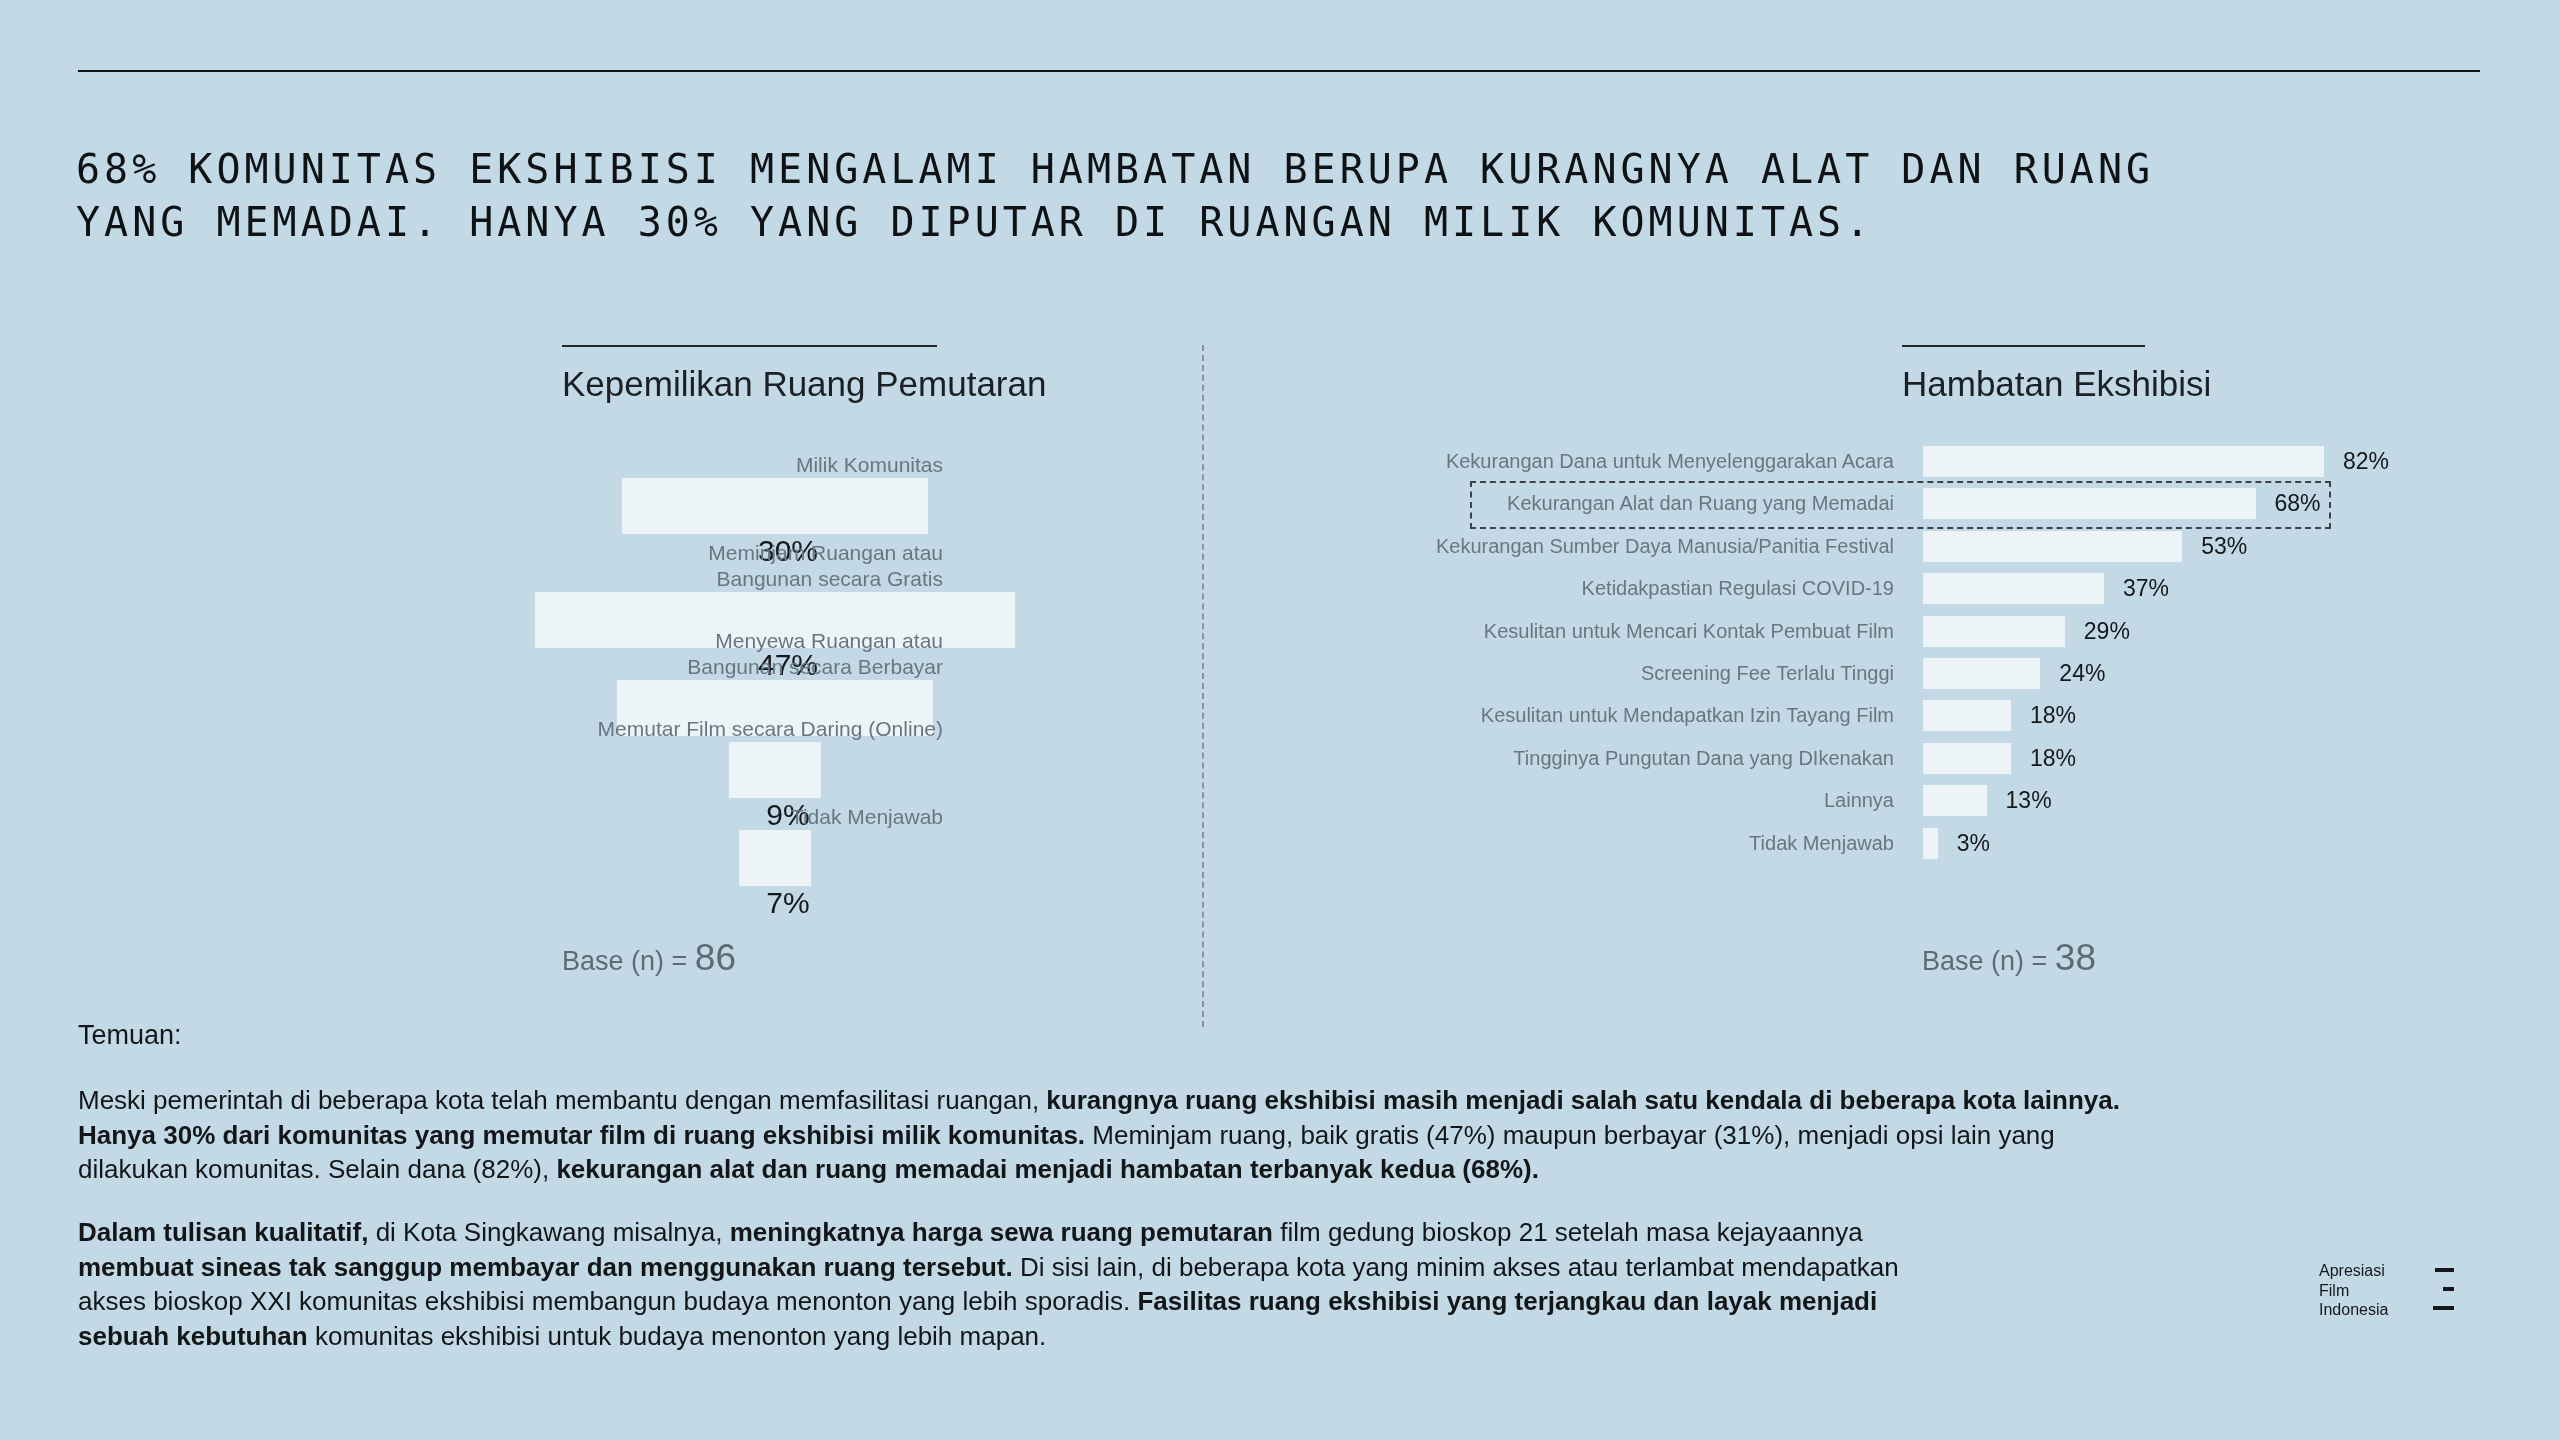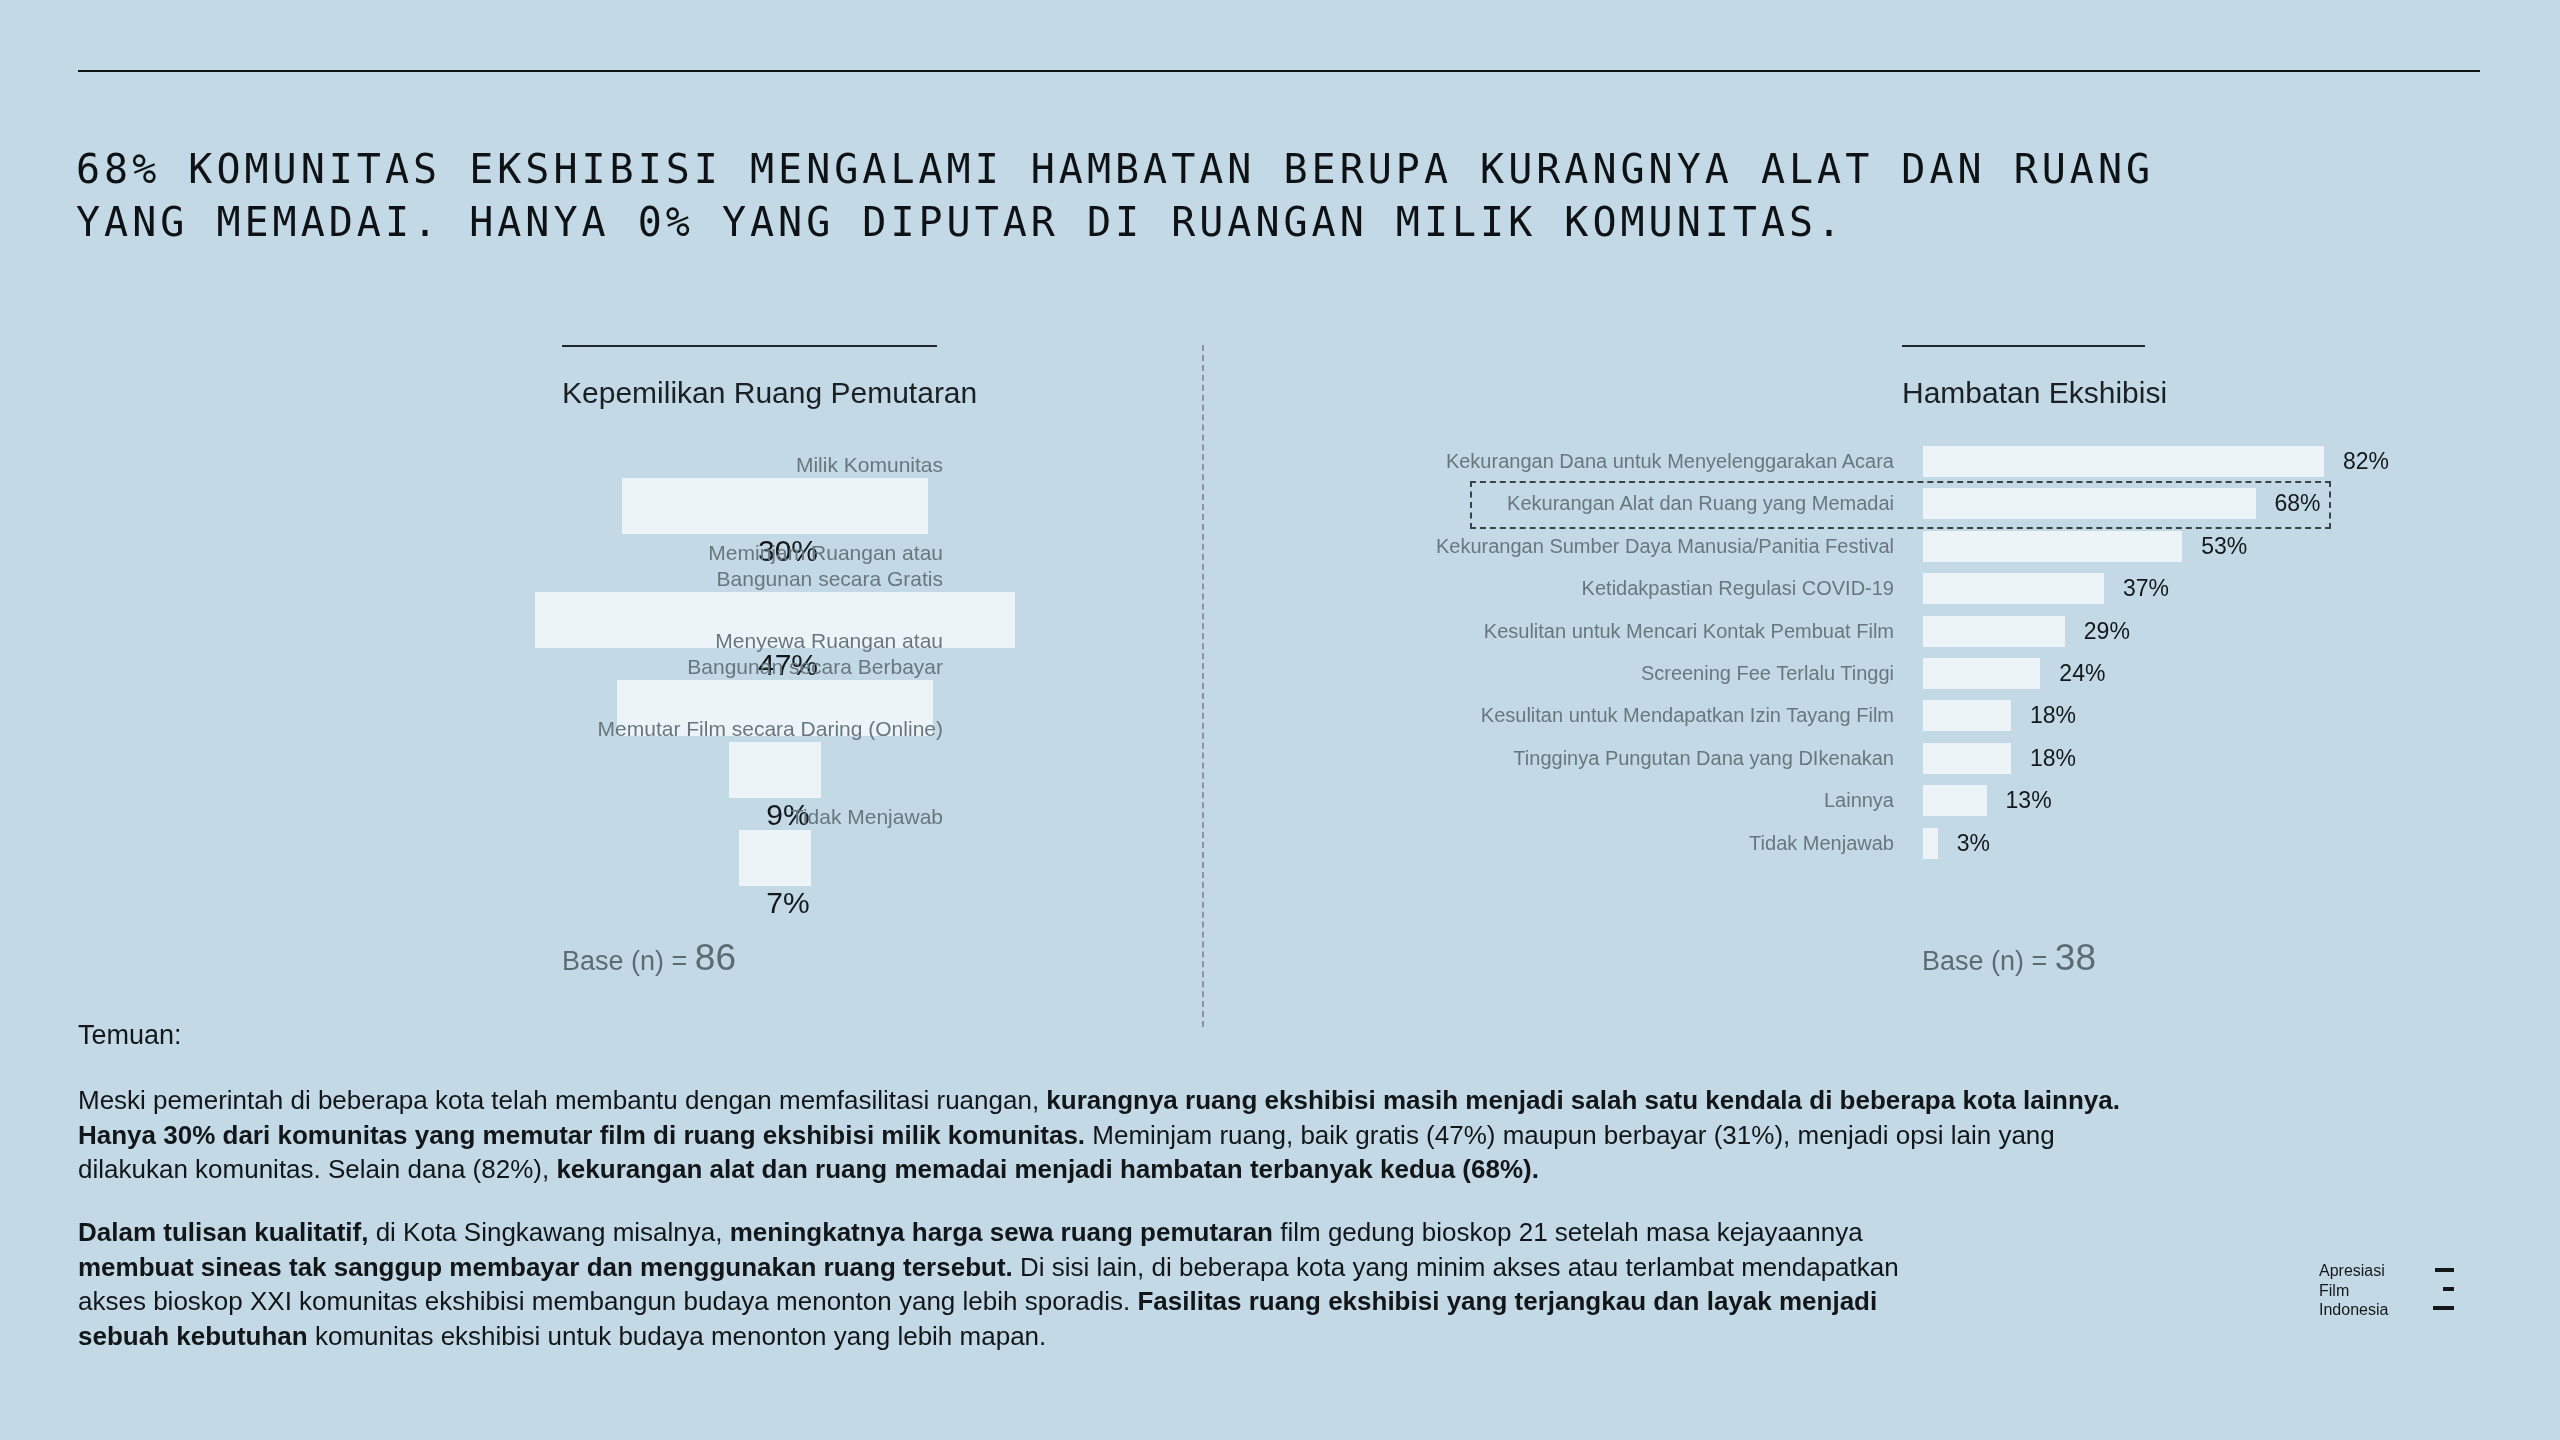--- a/index.html
+++ b/index.html
@@ -13,22 +13,22 @@
   .headline {
     position:absolute; left:76px; top:143px; margin:0;
     font-family:"DejaVu Sans Mono", monospace;
     font-weight:500; font-size:40px; line-height:53px; letter-spacing:4px;
     color:#0e1214; white-space:nowrap;
   }
   .chart { position:absolute; top:345px; }
   .chart-left  { left:170px; }
   .chart-right { left:1394px; }
   .chart-title {
-    position:absolute; top:0; border-top:2px solid #20262a; padding-top:29px;
-    font-size:30px; color:#1a2023; white-space:nowrap;
+    position:absolute; top:0; border-top:2px solid #20262a; padding-top:17px;
+    font-size:35px; color:#1a2023; white-space:nowrap;
   }
   .chart-left  .chart-title { left:392px; width:375px; }
   .chart-right .chart-title { left:508px; width:243px;text-align:right; }
   .rows { position:absolute; left:0; }
   .chart-left  .rows { top:107px; width:1210px; }
   .chart-right .rows { top:101px; width:1160px; }
   .row-l { display:flex; align-items:center; height:56px; margin-bottom:32px;flex-direction:column; }
   .row-l .lbl { width:364px; margin-right:28px; text-align:right; font-size:21px; line-height:26px; color:#68777f; }
   .row-l .bar { height:56px; background:#edf4f8; flex:none; }
   .row-l .val { margin-left:26px; font-size:30px; color:#14181a; }
@@ -59,21 +59,21 @@
   .logo-marks .m { height:4px; background:#15181a; margin-bottom:15px; flex:none; }
   .logo-marks .m1 { width:19px; }
   .logo-marks .m2 { width:11px; }
   .logo-marks .m3 { width:21px; }
 </style>
 </head>
 <body>
 
 <div class="top-rule"></div>
 
-<h1 class="headline"><span>68% KOMUNITAS EKSHIBISI MENGALAMI HAMBATAN BERUPA KURANGNYA ALAT DAN RUANG</span><br><span>YANG MEMADAI. HANYA 0% YANG DIPUTAR DI RUANGAN MILIK KOMUNITAS.</span></h1>
+<h1 class="headline"><span>68% KOMUNITAS EKSHIBISI MENGALAMI HAMBATAN BERUPA KURANGNYA ALAT DAN RUANG</span><br><span>YANG MEMADAI. HANYA 30% YANG DIPUTAR DI RUANGAN MILIK KOMUNITAS.</span></h1>
 
 <section class="chart chart-left">
   <div class="chart-title">Kepemilikan Ruang Pemutaran</div>
   <div class="rows" id="left-rows">
       <div class="row-l">
         <div class="lbl">Milik Komunitas</div>
         <div class="bar" style="width: 306px;"></div>
         <div class="val">30%</div>
       </div>
       <div class="row-l">

